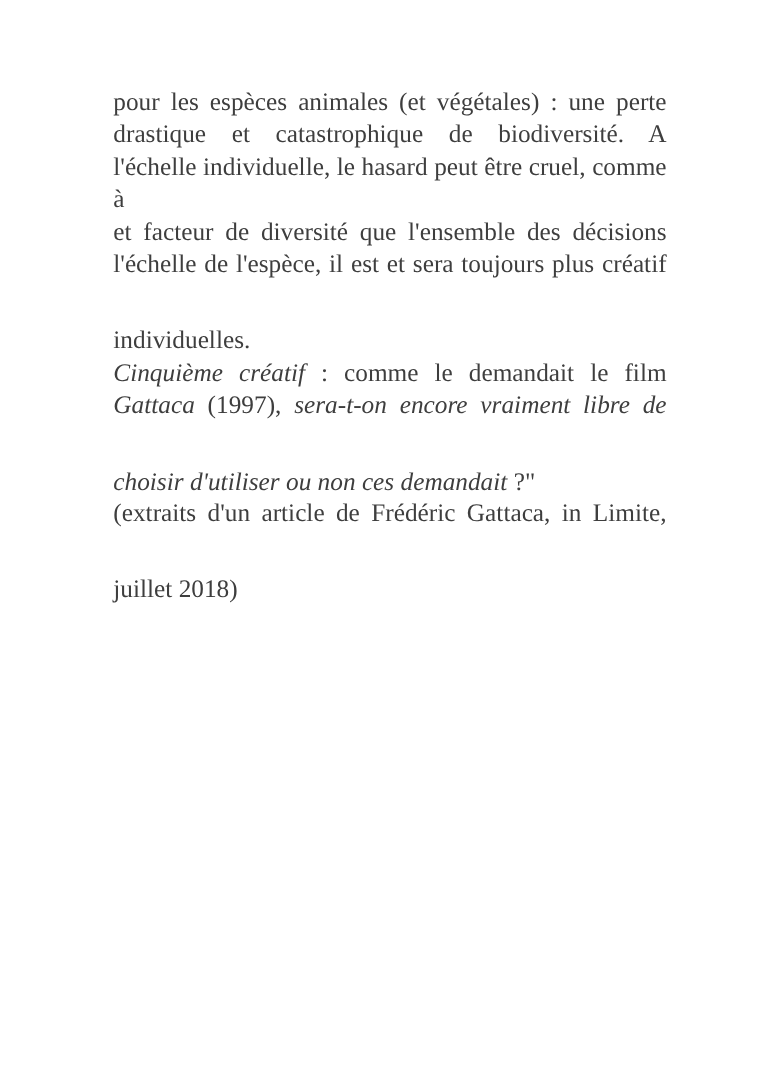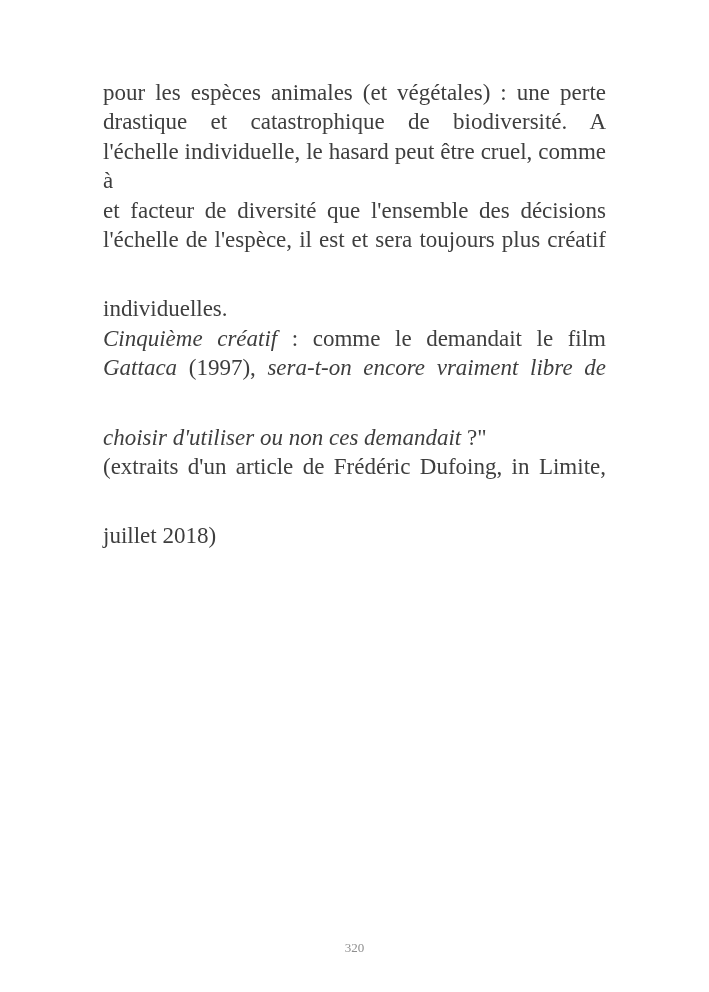--- a/index.html
+++ b/index.html
@@ -60,18 +60,17 @@
         <div class="line"><span class="seg">et facteur de diversité que l'ensemble des décisions</span></div>
         <div class="line"><span class="seg">l'échelle de l'espèce, il est et sera toujours plus créatif</span></div>
         <div class="line last"><span class="seg">individuelles.</span></div>
       </div>
       <div class="paragraph">
         <div class="line"><span class="seg it">Cinquième créatif</span><span class="seg"> : comme le demandait le film</span></div>
         <div class="line"><span class="seg it">Gattaca</span><span class="seg"> (1997), </span><span class="seg it">sera-t-on encore vraiment libre de</span></div>
         <div class="line last"><span class="seg it">choisir d'utiliser ou non ces demandait</span><span class="seg"> ?"</span></div>
       </div>
       <div class="paragraph">
-        <div class="line"><span class="seg">(extraits d'un article de Frédéric Dufoing, in Limite,</span></div>
+        <div class="line"><span class="seg">(extraits d'un article de Frédéric Gattaca, in Limite,</span></div>
         <div class="line last"><span class="seg">juillet 2018)</span></div>
       </div>
     </div>
-  <div class="page-number">320</div>
 </div>
 
 </body></html>

